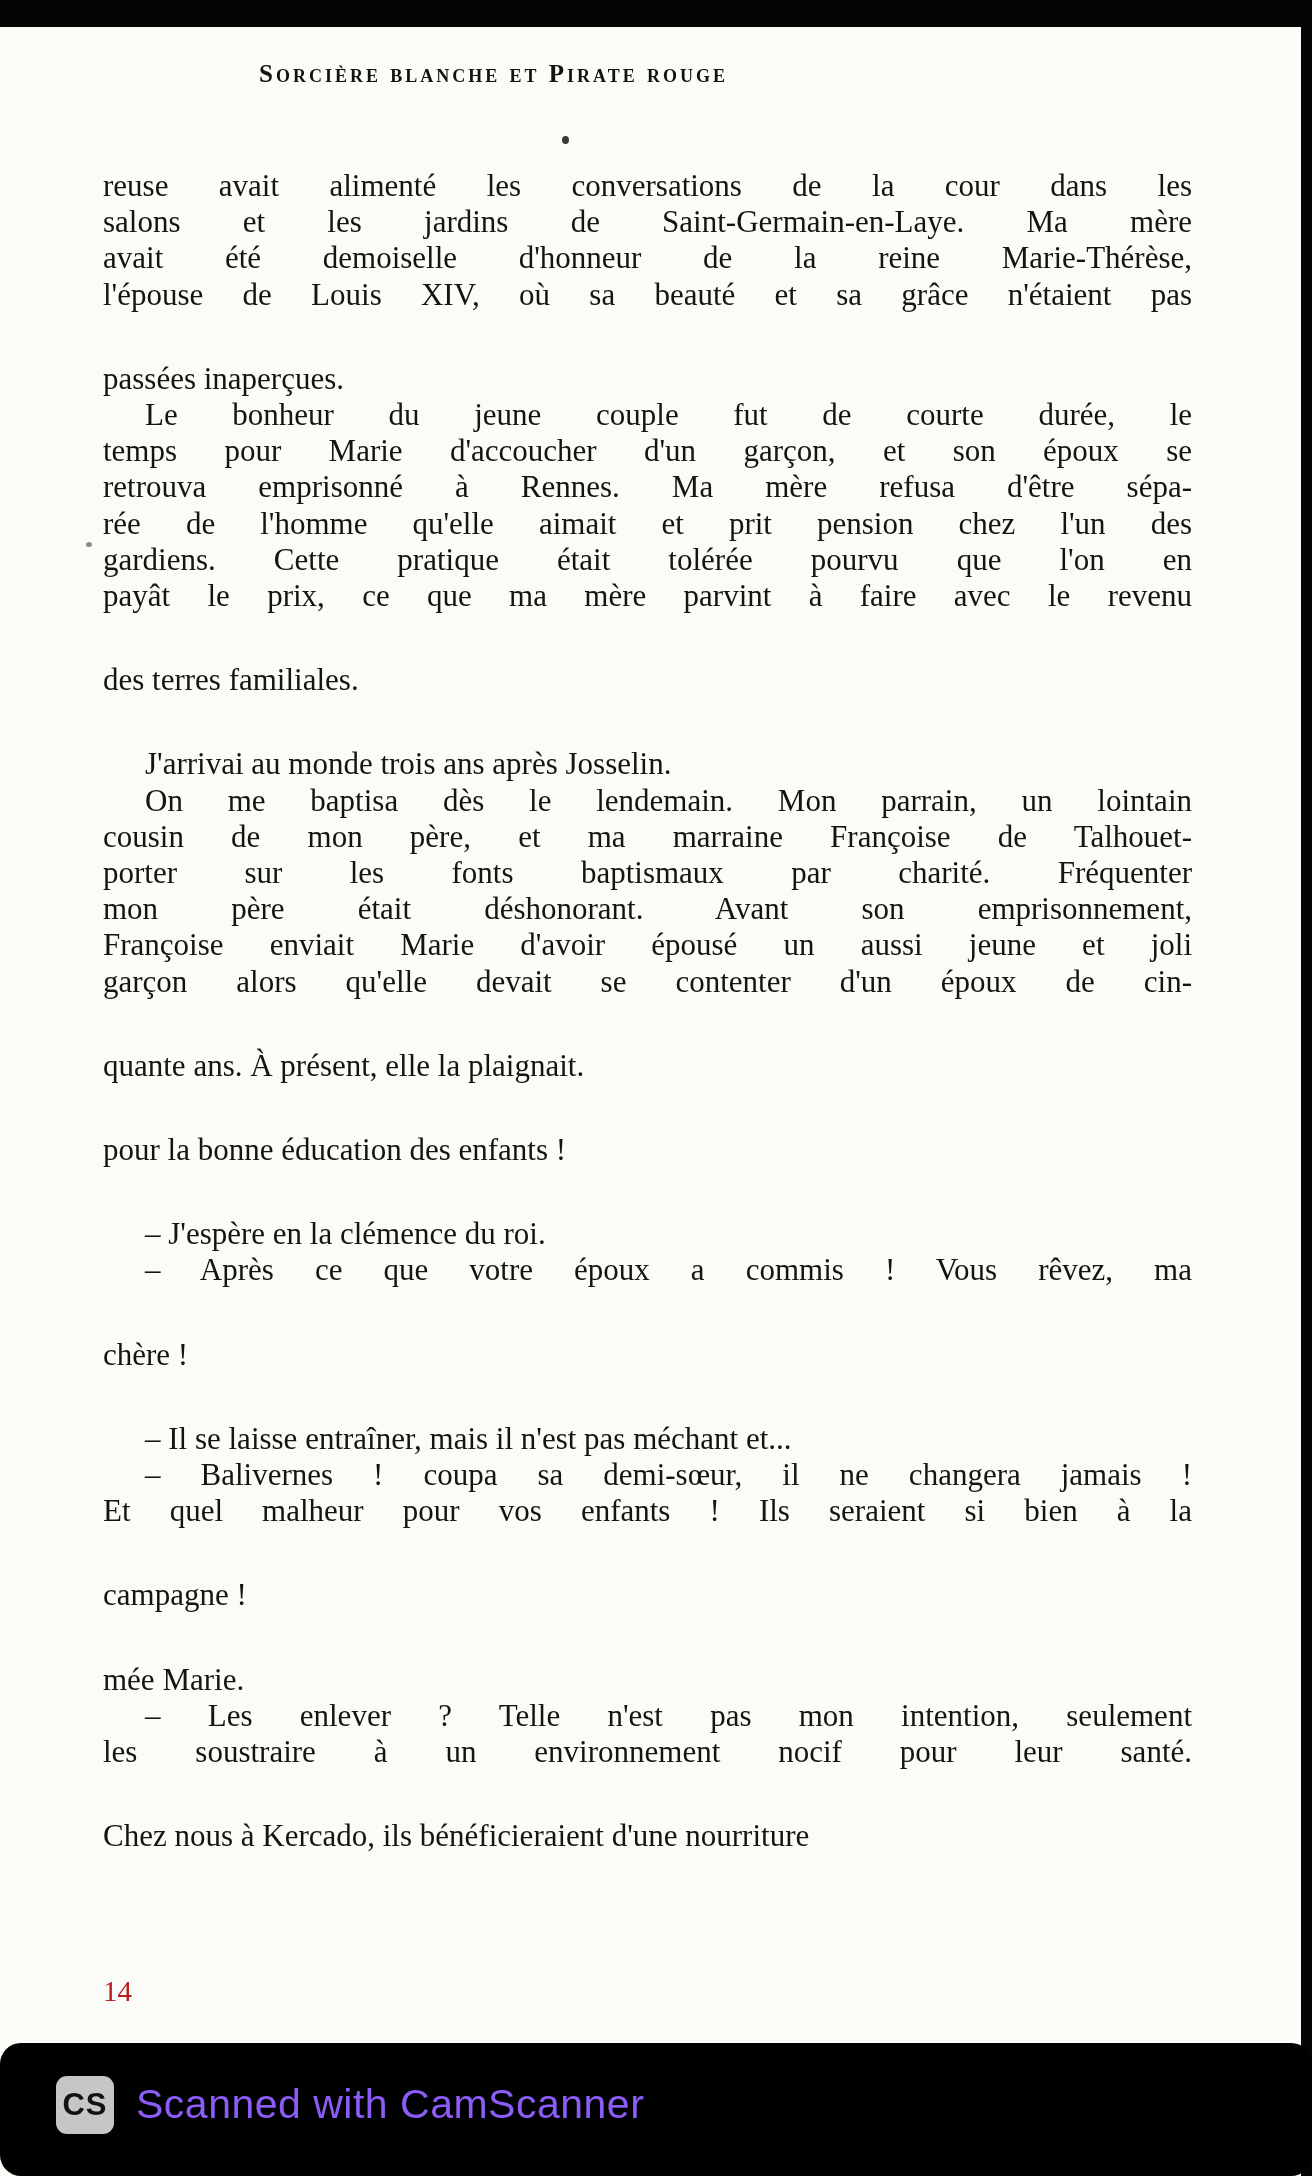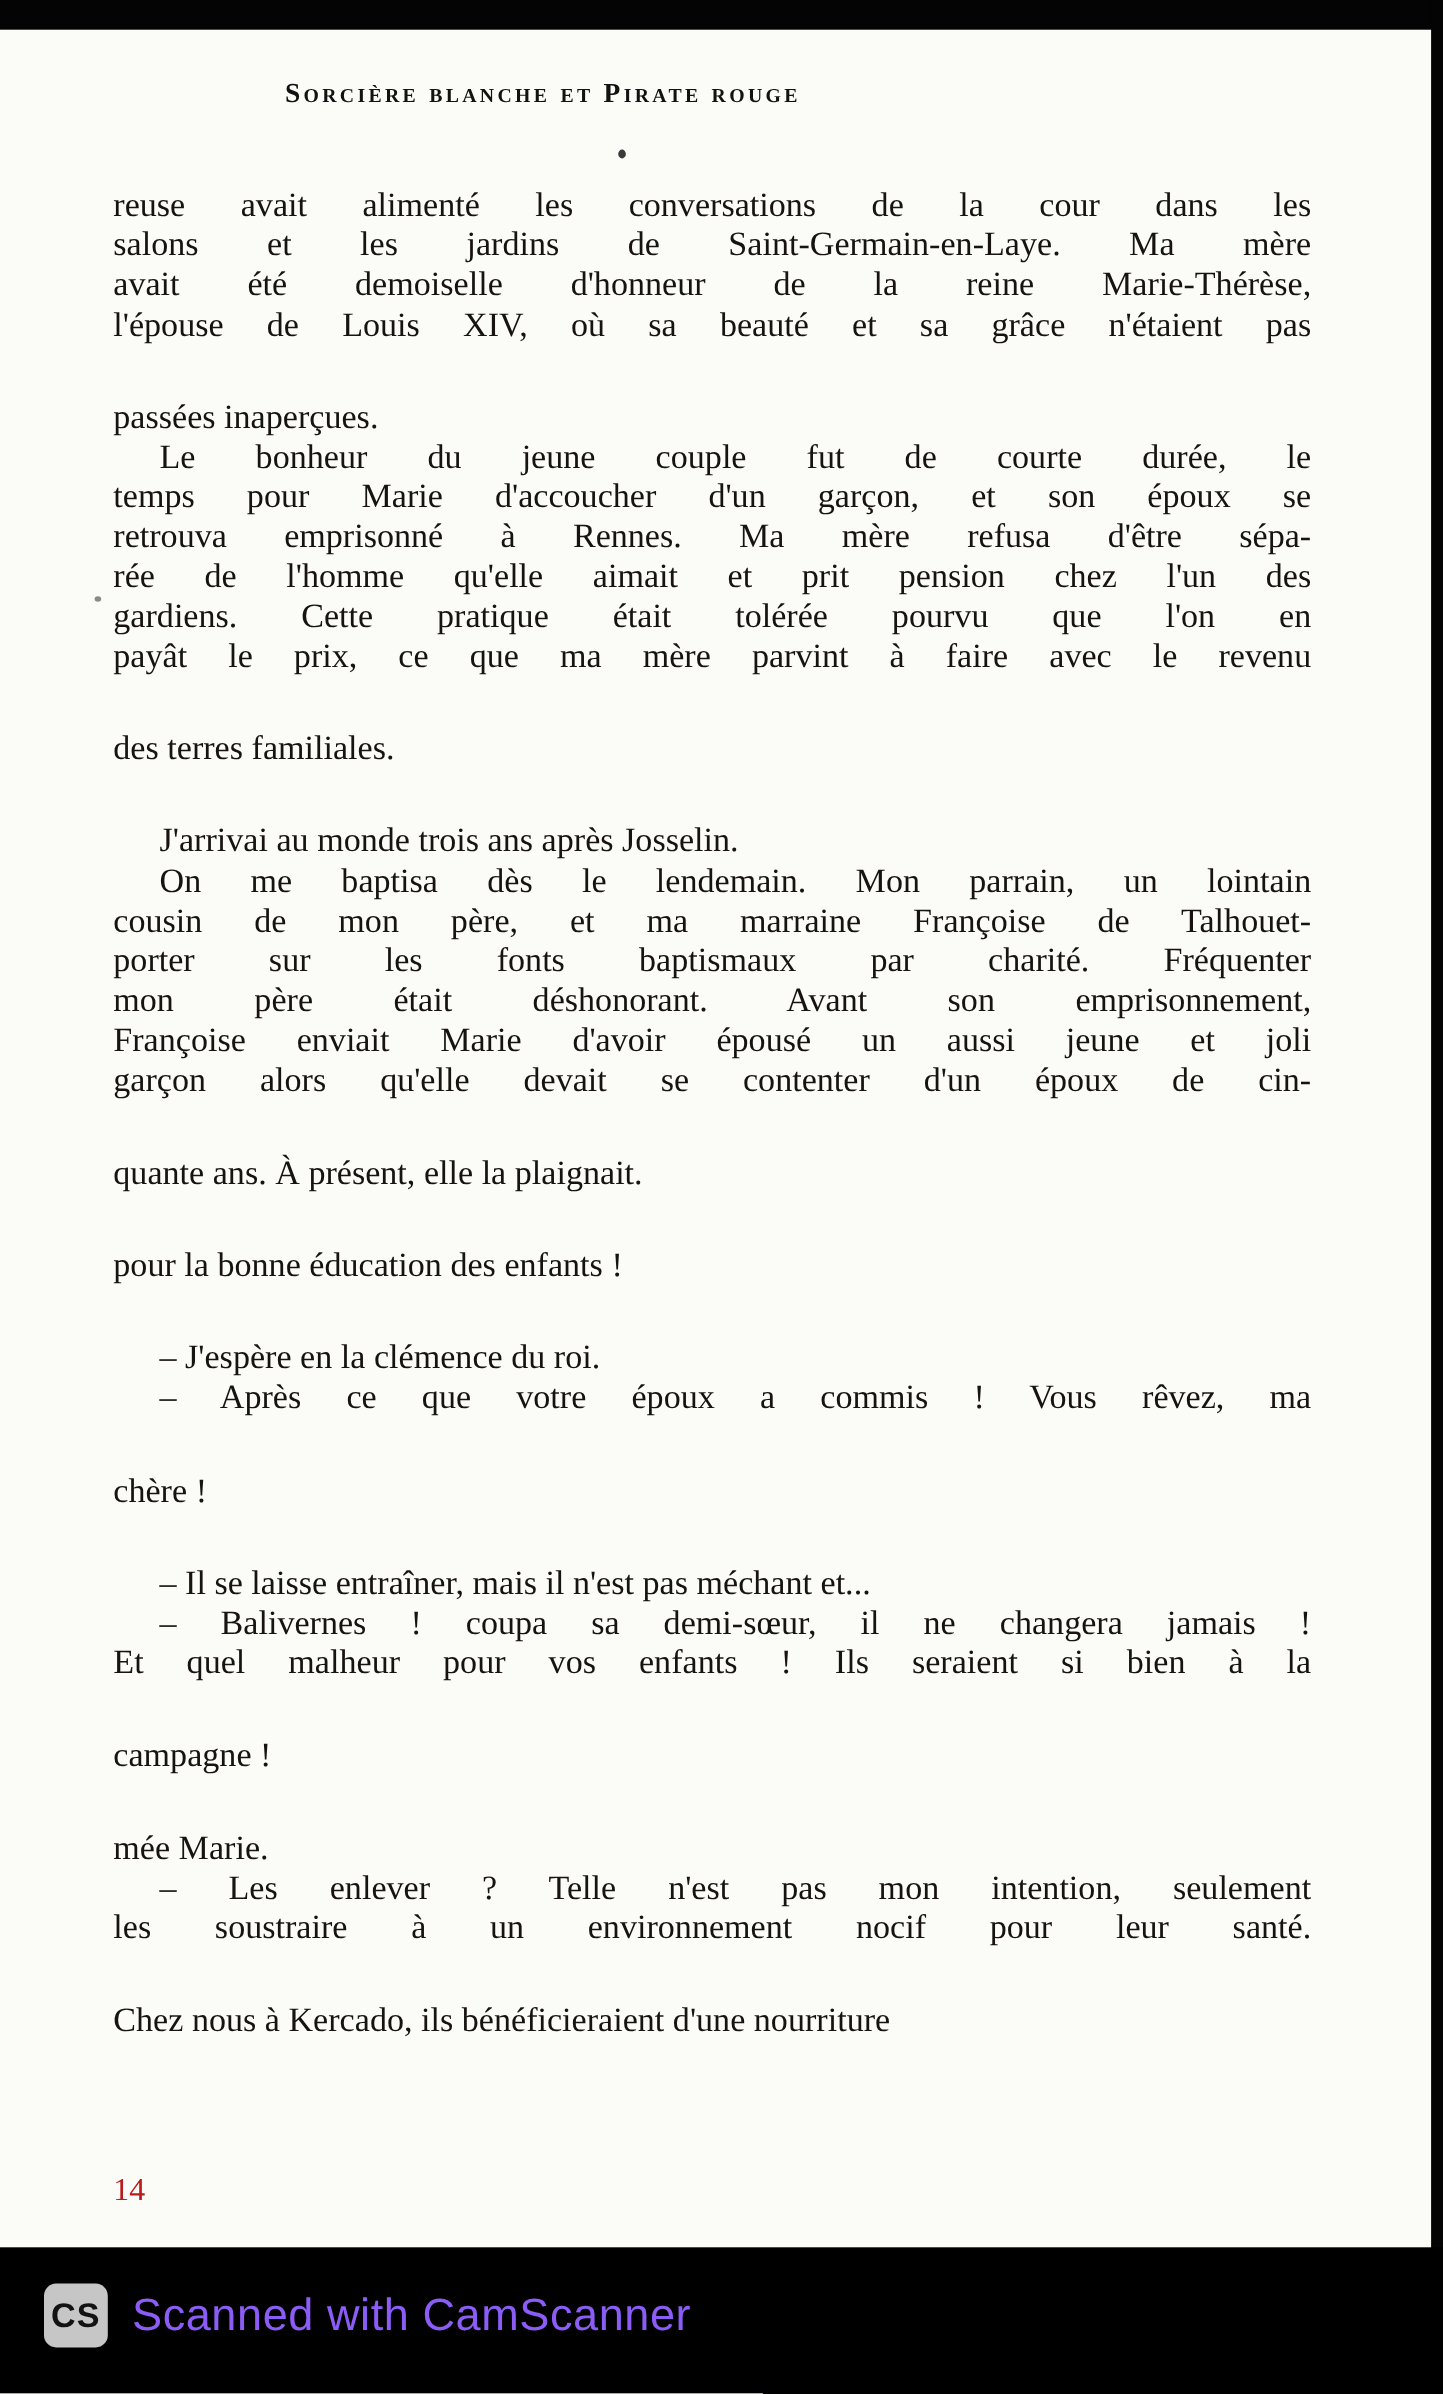--- a/index.html
+++ b/index.html
@@ -29,21 +29,21 @@
     position: absolute; left: 562px; top: 136px;
     width: 7px; height: 8px; border-radius: 50%; background: #3a3a3a;
   }
   .speckle-b {
     position: absolute; left: 86px; top: 542px;
     width: 6px; height: 5px; border-radius: 50%; background: #8a8a8a;
   }
 
   
   .header-title {
-    position: absolute; top: 72px; left: 259px;
+    position: absolute; top: 60px; left: 259px;
     font-variant: small-caps;
     font-weight: 700;
     font-size: 25px;
     letter-spacing: 3px;
     color: #121212;
     white-space: nowrap;
   }
 
   
   .text-block {
@@ -69,23 +69,24 @@
     color: #b91c1c;
   }
 
   
   .cam-bar {
     position: absolute; bottom: 0; left: 0;
     width: 100%; height: 133px;
     background: #000;
     display: flex;
     align-items: center;
-    padding: 0 0 10px 40px;
+    padding: 0 0 10px 56px;
     gap: 22px;
     font-family: "Liberation Sans", "DejaVu Sans", sans-serif;
+    border-radius: 21px;
   }
   .cam-logo {
     width: 58px; height: 58px;
     border-radius: 11px;
     background: #c6c6c6;
     color: #121212;
     display: flex; align-items: center; justify-content: center;
     font-weight: 700;
     font-size: 31px;
     letter-spacing: 1px;

